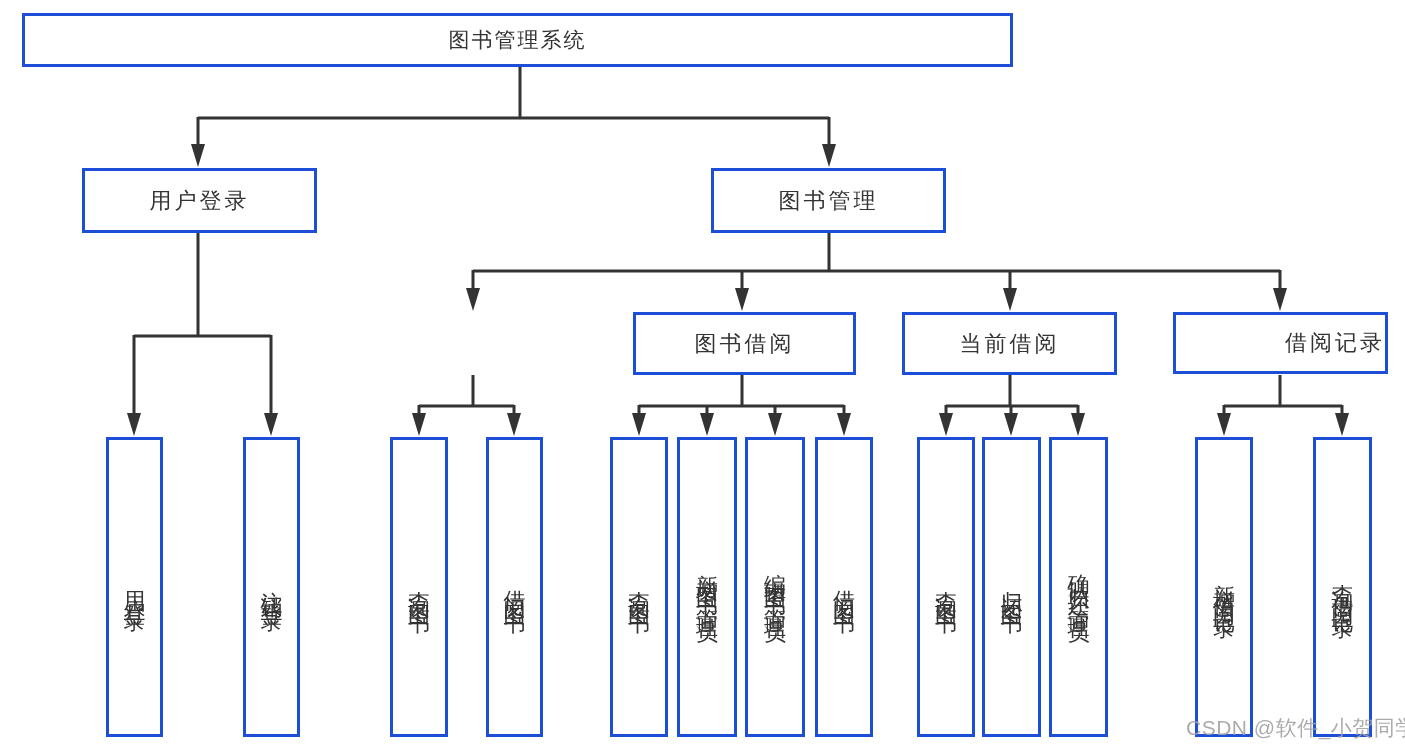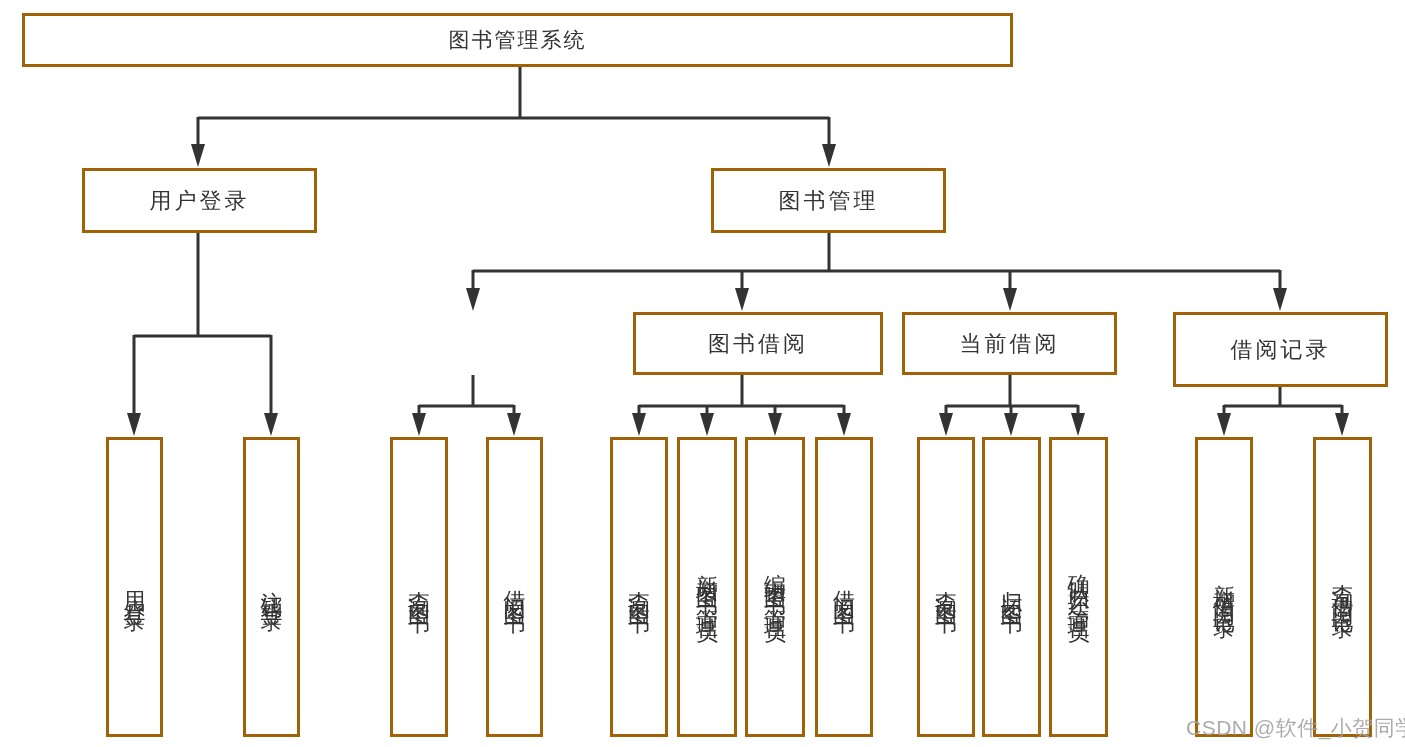--- a/index.html
+++ b/index.html
@@ -18,21 +18,21 @@
   #connectors {
     position: absolute;
     left: 0;
     top: 0;
     z-index: 1;
   }
   .box {
     position: absolute;
     box-sizing: border-box;
     background: #ffffff;
-    border: 3px solid #a16207;
+    border: 3px solid #1d4ed8;
     display: flex;
     align-items: center;
     justify-content: center;
     color: #333333;
     z-index: 2;
   }
   .h-label {
     font-size: 22px;
     letter-spacing: 3px;
     white-space: nowrap;
@@ -47,23 +47,23 @@
     font-size: 22px;
     letter-spacing: 7px;
     line-height: 1.1;
     white-space: nowrap;
   }
   
   .n-root          { left: 22px;   top: 13px;  width: 991px; height: 54px; }
   .n-user-login    { left: 82px;   top: 168px; width: 235px; height: 65px; }
   .n-book-mgmt     { left: 711px;  top: 168px; width: 235px; height: 65px; }
   .n-new-book      { left: 363px;  top: 312px; width: 220px; height: 63px; }
-  .n-book-borrow   { left: 633px;  top: 312px; width: 250px; height: 63px; }
+  .n-book-borrow   { left: 633px;  top: 312px; width: 223px; height: 63px; }
   .n-cur-borrow    { left: 902px;  top: 312px; width: 215px; height: 63px; text-align: right; }
-  .n-borrow-rec    { left: 1173px; top: 312px; width: 215px; height: 75px; }
+  .n-borrow-rec    { left: 1173px; top: 312px; width: 215px; height: 62px; justify-content: flex-end; }
   .leaf { top: 437px; height: 300px; }
   .lf-1  { left: 106px;  width: 57px; }
   .lf-2  { left: 243px;  width: 57px; }
   .lf-3  { left: 390px;  width: 58px; }
   .lf-4  { left: 486px;  width: 57px; }
   .lf-5  { left: 610px;  width: 58px; }
   .lf-6  { left: 677px;  width: 60px; }
   .lf-7  { left: 745px;  width: 60px; }
   .lf-8  { left: 815px;  width: 58px; }
   .lf-9  { left: 917px;  width: 58px; }

